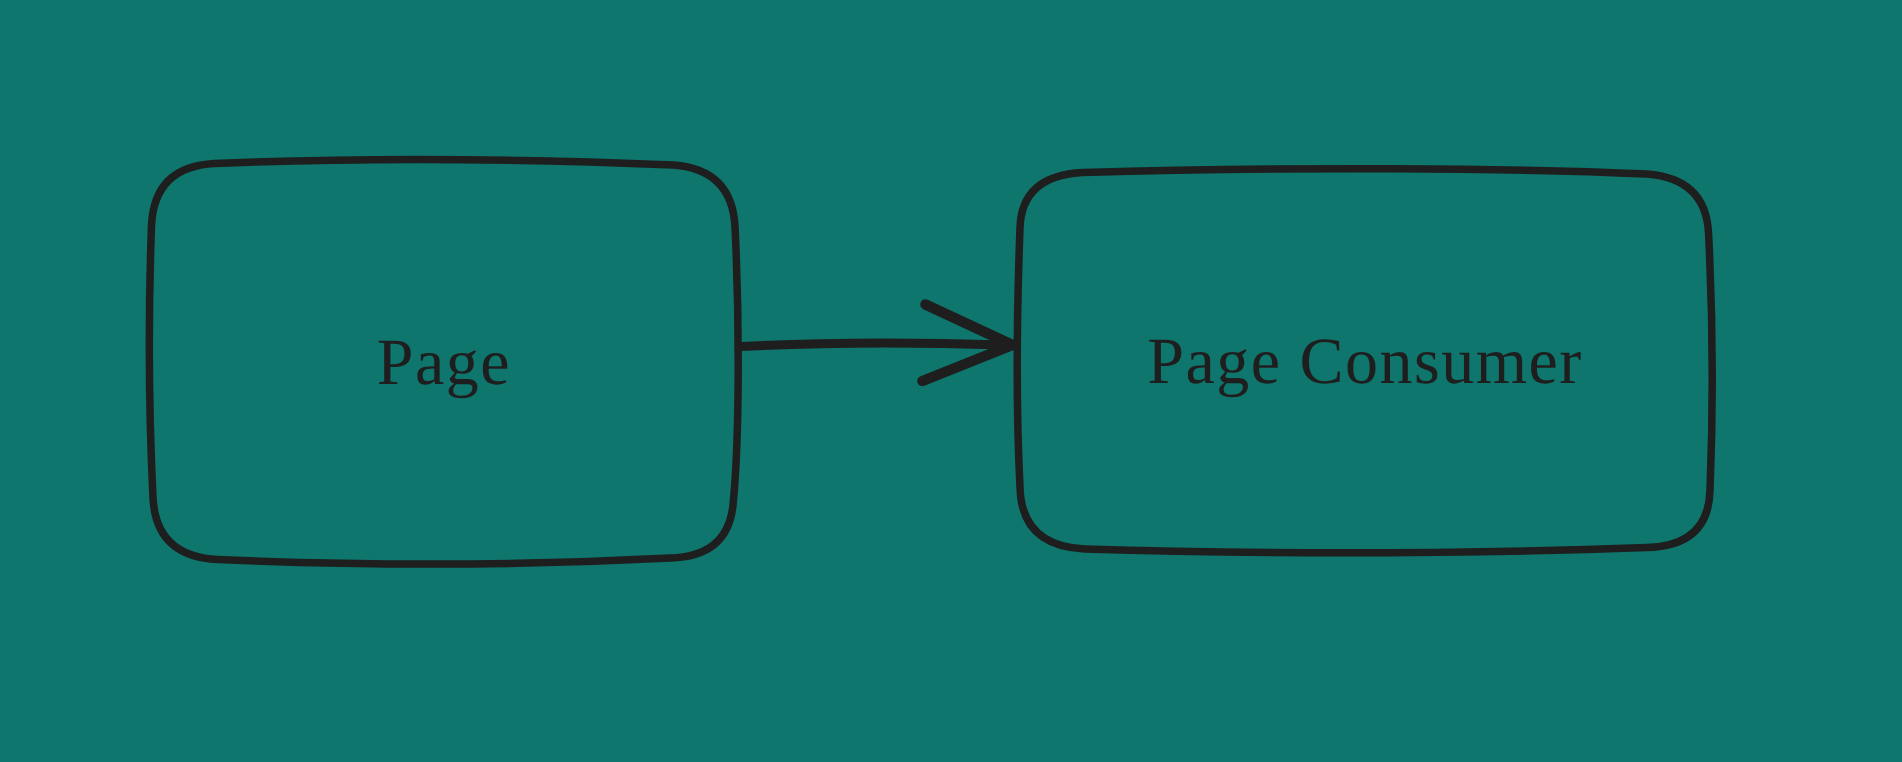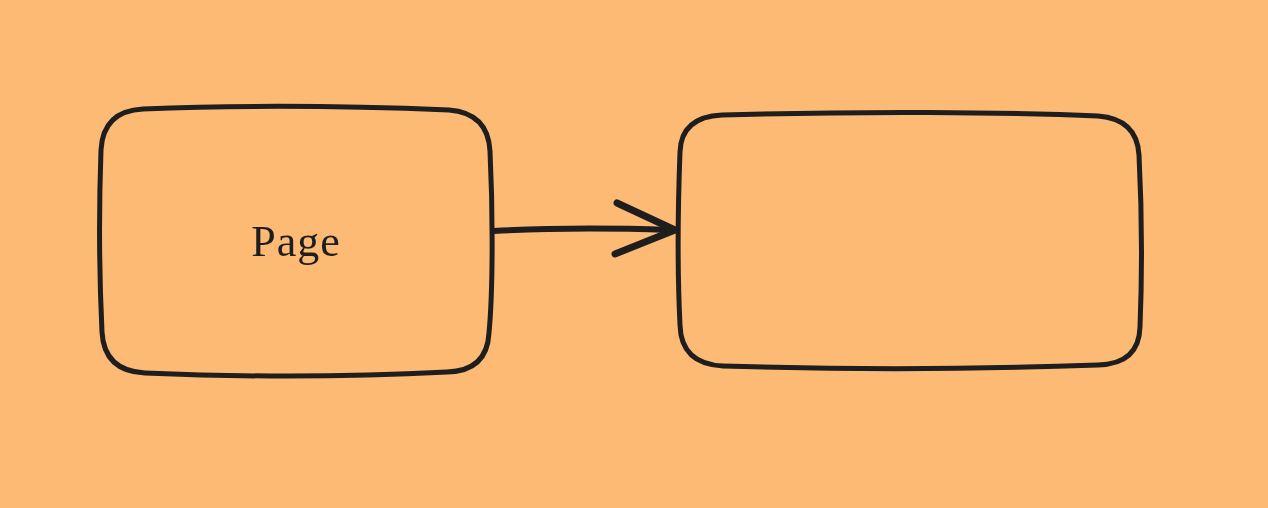--- a/index.html
+++ b/index.html
@@ -4,21 +4,21 @@
 <style>
   html, body {
     margin: 0;
     padding: 0;
     background: #ffffff;
   }
   .canvas {
     position: relative;
     width: 1268px;
     height: 508px;
-    background: #fdba74;
+    background: #0f766e;
     overflow: hidden;
     font-family: cursive;
   }
   .diagram-svg {
     position: absolute;
     left: 0;
     top: 0;
     width: 1268px;
     height: 508px;
   }
@@ -80,14 +80,17 @@
 
     <path d="M 617 203 L 675 230 L 615 254" fill="none" stroke="#1e1e1e" stroke-width="7" stroke-linecap="round" stroke-linejoin="round"></path>
   </svg>
 
   <div class="node-label label-producer">
     <div>
       <span class="line">Page</span>
     </div>
   </div>
 
+  <div class="node-label label-consumer">
+    <span class="line">Page Consumer</span>
+  </div>
 
 </div>
 
 </body></html>

